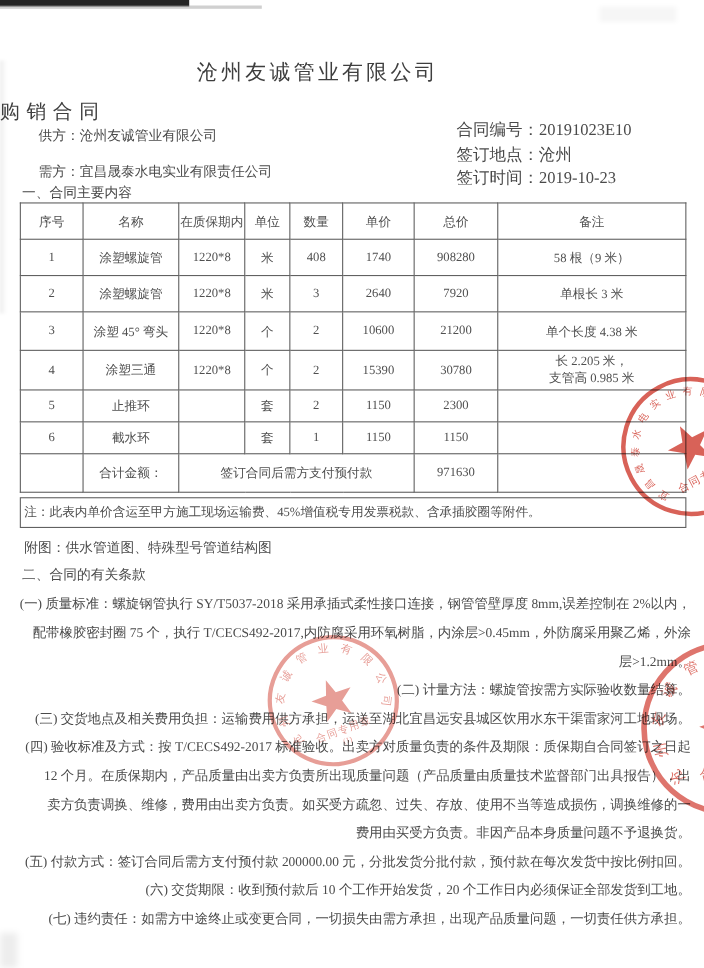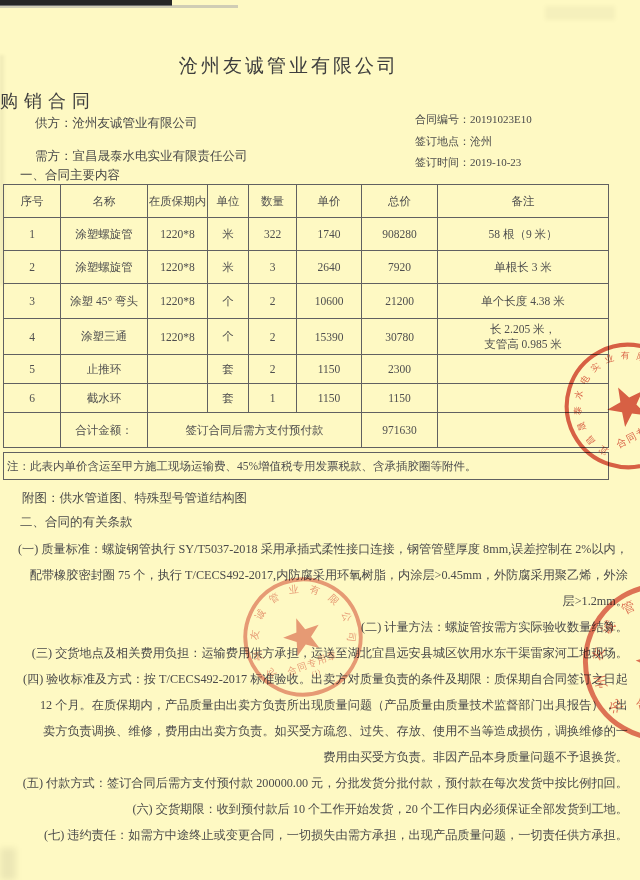--- a/index.html
+++ b/index.html
@@ -1,42 +1,42 @@
 <!DOCTYPE html>
 <html><head>
 <meta charset="utf-8">
 <style>
   html,body{margin:0;padding:0;background:#e8e8e8;}
   .page{
     position:relative;width:640px;height:880px;overflow:hidden;
-    background:#fef9c3;
+    background:#ffffff;
     font-family:"Liberation Serif","DejaVu Serif",serif;
     color:#4a4a4a;
     -webkit-font-smoothing:antialiased;
   }
   
   .scan-bar-top{position:absolute;left:0;top:0;width:172px;height:6px;background:#262626;}
   .scan-bar-tail{position:absolute;left:0;top:5px;width:238px;height:3px;background:#aaa;opacity:.55;}
   .scan-edge-left{position:absolute;left:0;top:55px;width:6px;height:230px;
     background:linear-gradient(to right,rgba(0,0,0,.08),rgba(0,0,0,0));filter:blur(1.5px);}
   .scan-smudge-bl{position:absolute;left:0;top:848px;width:16px;height:32px;background:rgba(0,0,0,.07);filter:blur(3px);}
   .scan-mark-tr{position:absolute;left:545px;top:6px;width:70px;height:14px;background:rgba(0,0,0,.035);filter:blur(2px);}
 
   .title{position:absolute;top:53px;left:0;width:578px;text-align:center;
     font-size:19px;letter-spacing:3px;color:#3e3e3e;}
   .subtitle{position:absolute;top:89px;left:0;width:580px;text-align:left;
     font-size:18px;letter-spacing:6px;color:#3e3e3e;}
 
   .supplier-line{position:absolute;left:35px;top:115px;font-size:12.5px;}
   .buyer-line{position:absolute;left:35px;top:148px;font-size:12.5px;}
-  .meta-block{position:absolute;left:415px;top:109px;font-size:11px;line-height:21.5px;}
+  .meta-block{position:absolute;left:415px;top:109px;font-size:15px;line-height:21.5px;}
 
   .s1-heading{position:absolute;left:20px;top:167px;font-size:12.5px;color:#454545;}
 
-  .table-wrap{position:absolute;left:3px;top:184px;width:606px;}
+  .table-wrap{position:absolute;left:18px;top:184px;width:606px;}
   table.items{border-collapse:collapse;width:100%;table-layout:fixed;font-size:11.5px;color:#4f4f4f;}
   table.items th,table.items td{border:1px solid #616161;text-align:center;vertical-align:middle;
     padding:0;font-weight:normal;overflow:hidden;}
   .rh{height:33px;} .rh3{height:35px;} .rh4{height:36px;} .rhs{height:29px;} .rht{height:35px;margin-left:34px;}
   .remark2l{line-height:15px;}
   .note-box{margin-top:4px;border:1px solid #616161;height:26px;line-height:26px;
     font-size:11.5px;text-align:left;padding-left:3px;color:#4f4f4f;white-space:nowrap;}
 
   .attach-line{position:absolute;left:22px;top:490px;font-size:12.5px;}
   .s2-heading{position:absolute;left:20px;top:514px;font-size:12.5px;}
@@ -100,21 +100,21 @@
         <th>数量</th>
         <th>单价</th>
         <th>总价</th>
         <th>备注</th>
       </tr>
       <tr class="rh">
         <td>1</td>
         <td>涂塑螺旋管</td>
         <td>1220*8</td>
         <td>米</td>
-        <td>322</td>
+        <td>408</td>
         <td>1740</td>
         <td>908280</td>
         <td>58 根（9 米）</td>
       </tr>
       <tr class="rh">
         <td>2</td>
         <td>涂塑螺旋管</td>
         <td>1220*8</td>
         <td>米</td>
         <td>3</td>

